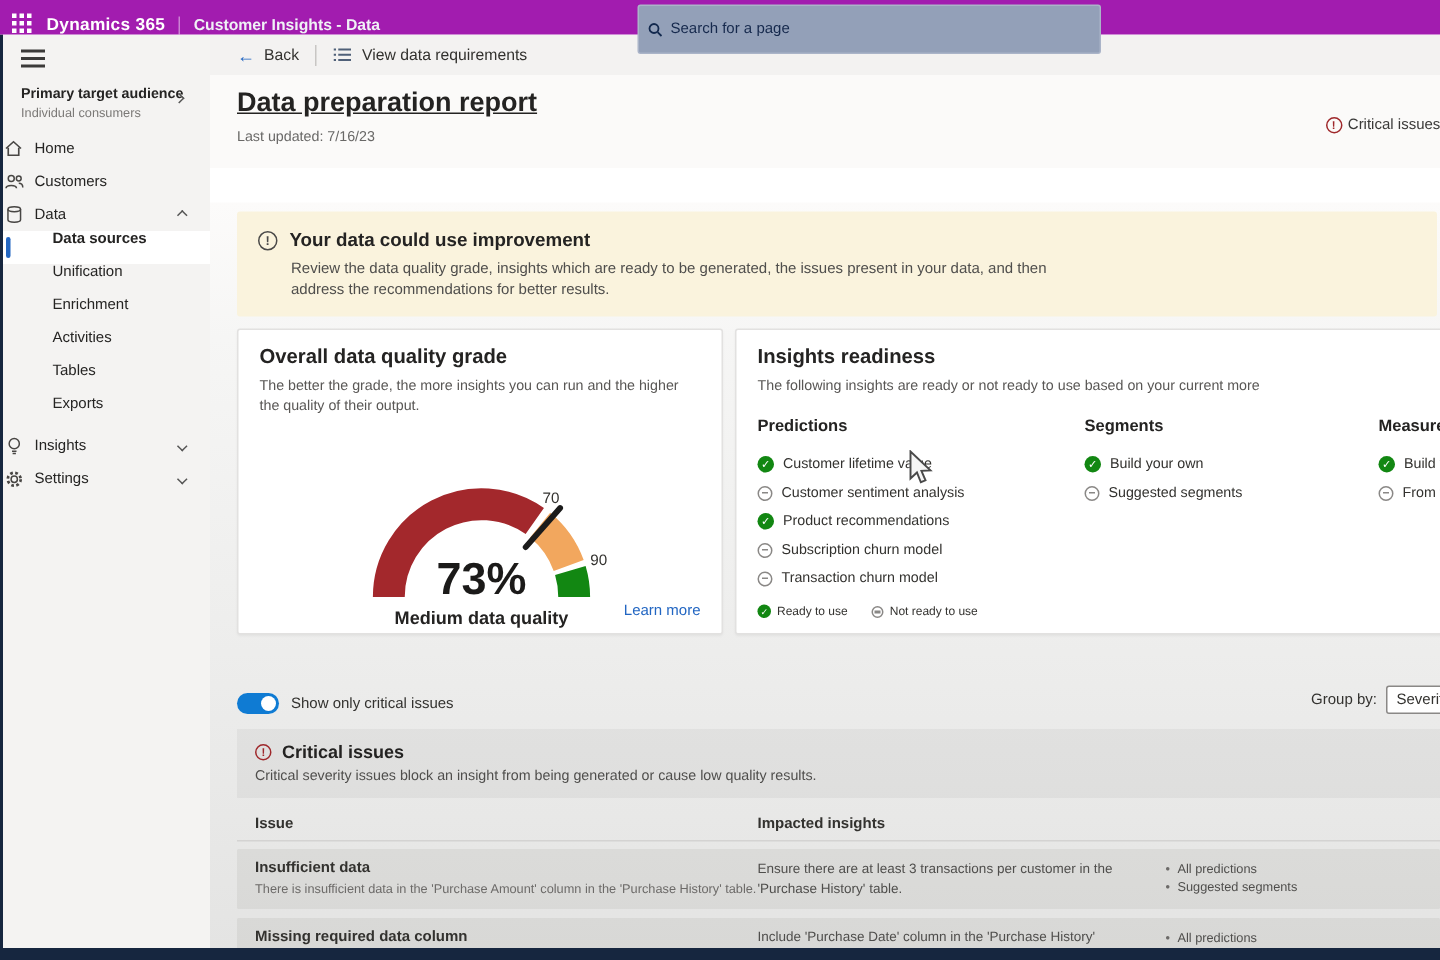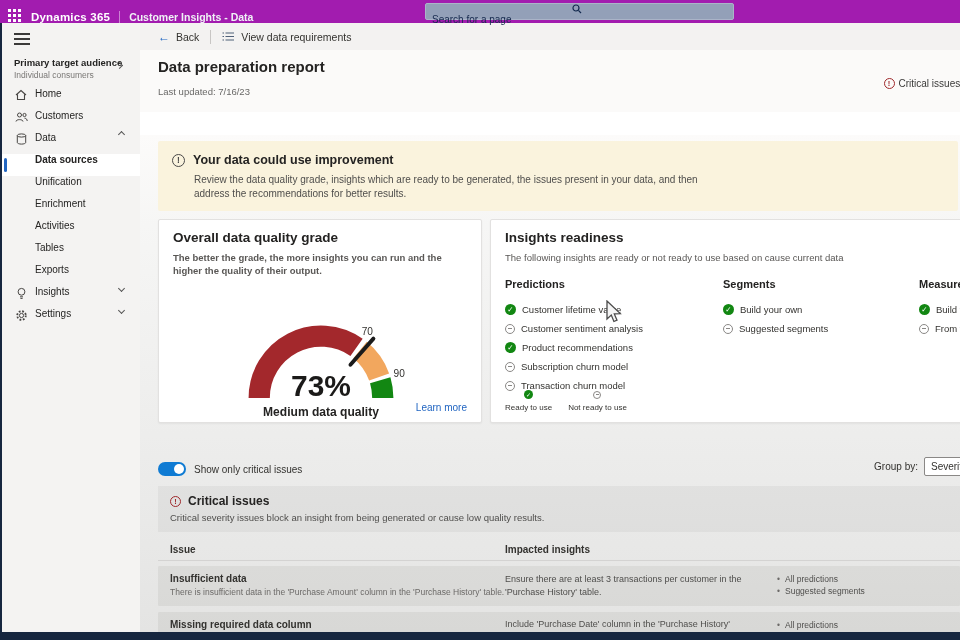--- a/index.html
+++ b/index.html
@@ -9,40 +9,40 @@
 
   
   .topbar { position:absolute; top:0; left:0; width:960px; height:23px;
     background:#a21caf; color:#fff; display:flex; align-items:flex-end; z-index:40; }
   .waffle { width:14px; height:14px; margin:0 9px 0 8px; display:grid;
     grid-template-columns:repeat(3,3px); grid-template-rows:repeat(3,3px); gap:2px; }
   .waffle i { background:#fff; width:3px; height:3px; display:block; }
   .brand { font-size:11.5px; font-weight:bold; letter-spacing:.2px; }
   .topbar .vdiv { width:1px; height:12px; background:rgba(255,255,255,.45); margin:0 9px; }
   .appname { font-size:10.5px; font-weight:700; color:#f0f2f6; }
-  .searchbox { position:absolute; left:425px; top:3px; width:309px; height:17px;
+  .searchbox { position:absolute; left:425px; top:3px; width:309px; height:33px;
     background:#93a0b8; border:1px solid #aab4c8; border-radius:2px;
-    display:flex; align-items:center; padding:0 6px;flex-direction:column; }
+    display:flex; align-items:center; padding:0 6px; }
   .searchbox svg { flex:0 0 auto; margin-right:5px; }
   .searchbox input { background:transparent; border:none; outline:none; width:100%;
     font-family:"Liberation Sans",sans-serif; font-size:10px; color:#13294e; }
   .searchbox input::placeholder { color:#16294d; opacity:1; }
 
   
   .sidebar { position:absolute; top:23px; left:0; width:140px; bottom:8px;
     background:#f4f3f2; border-left:2px solid #16263f; z-index:30; }
   .hamburger { margin:10px 0 8px 12px; width:16px; height:12px; display:flex;
     flex-direction:column; justify-content:space-between; cursor:pointer; }
   .hamburger i { height:1.6px; background:#3b3a39; display:block; }
   .env { position:relative; padding:4px 12px 8px 12px; }
   .env-name { font-size:9.5px; font-weight:bold; color:#252423; }
   .env-type { font-size:8.5px; color:#7a7876; margin-top:2px; }
   .env .chev-right { position:absolute; right:18px; top:10px; }
-  .nav-item { position:relative; height:22px; display:flex; 
-    padding-left:12px; font-size:10px; color:#252423; cursor:pointer; }
+  .nav-item { position:relative; height:22px; display:flex; align-items:center;
+    font-size:10px; color:#252423; cursor:pointer; }
   .nav-item .nico { width:14px; height:14px; margin-right:7px; display:flex;
     align-items:center; justify-content:center; color:#484644; }
   .nav-sub { position:relative; height:22px; display:flex; align-items:flex-start;
     padding-left:33px; font-size:10px; color:#252423; cursor:pointer; }
   .nav-sub.selected { background:#fff; font-weight:bold; }
   .nav-sub.selected::before { content:""; position:absolute; left:2px; top:4px;
     width:3px; height:14px; background:#2266c2; border-radius:2px; }
   .nav-chev { position:absolute; right:16px; }
   .chev { width:5px; height:5px; border-right:1.2px solid #555; border-bottom:1.2px solid #555; display:inline-block; }
   .chev-down { transform:rotate(45deg); }
@@ -52,21 +52,21 @@
   
   .main { position:absolute; top:23px; left:140px; right:0; bottom:8px; overflow:hidden; }
   .commandbar { height:27px; background:#f3f2f1; display:flex; align-items:center;
     padding-left:18px; font-size:10.5px; color:#33322f; }
   .cmd-btn { display:flex; align-items:center; gap:6px; cursor:pointer; }
   .back-arrow { color:#2266c2; font-size:12px; line-height:1; }
   .cmd-div { width:1px; height:14px; background:#c8c6c4; margin:0 11px; }
   .req-icon { color:#4f6078; display:flex; align-items:center; }
 
   .page-header { position:relative; height:62px; background:#fbfaf9; }
-  .page-title { position:absolute; left:18px; top:8px; font-size:15px; font-weight:600; color:#242322; }
+  .page-title { position:absolute; left:18px; top:8px; font-size:18px; font-weight:600; color:#242322;text-decoration:underline; }
   .page-sub { position:absolute; left:18px; top:36px; font-size:9.5px; color:#696867; }
   .crit-ind { position:absolute; right:-3px; top:28px; display:flex; align-items:center;
     gap:4px; font-size:10px; color:#3a3938; white-space:nowrap; }
 
   .content { position:absolute; top:112px; left:0; right:0; bottom:0;
     background:linear-gradient(180deg,#fcfbfa 0px,#f6f6f5 90px,#ededec 300px,#e4e4e3 100%); }
 
   
   .banner { position:absolute; left:18px; top:6px; width:800px; height:70px;
     background:#faf3dd; border-radius:2px; padding:12px 16px 0 14px; }
@@ -79,37 +79,37 @@
   .info-circle.red { border-color:#9f282b; color:#9f282b; }
   .info-circle.small { width:11px; height:11px; font-size:7.5px; border-width:1.2px; }
 
   
   .card { position:absolute; background:#fff; border:1px solid #e2e1e0;
     box-shadow:0 1px 2px rgba(0,0,0,.05); border-radius:2px; }
   .card-grade { left:18px; top:84px; width:324px; height:204px; }
   .card-ready { left:350px; top:84px; width:560px; height:204px; }
   .card-title { position:absolute; left:14px; top:10px; font-size:13.5px; font-weight:bold; color:#242322; }
   .card-desc { position:absolute; left:14px; top:32px; font-size:9.5px; color:#5856544; color:#595755; line-height:1.35; }
-  .card-grade .card-desc { width:290px;font-weight:bold; }
+  .card-grade .card-desc { width:290px; }
   .gauge-wrap { position:absolute; left:12px; top:64px; width:300px; height:140px; }
   .learn-more { position:absolute; right:14px; bottom:9px; font-size:10px; color:#2266c2; cursor:pointer; }
 
   .ready-col { position:absolute; top:58px; }
   .col-predictions { left:14px; width:215px; }
   .col-segments { left:232px; width:195px; }
   .col-measures { left:428px; width:180px; }
   .ready-col h4 { font-size:11px; font-weight:bold; color:#242322; margin-bottom:10px; }
   .ready-item { display:flex; align-items:center; gap:6px; height:19px; font-size:9.5px; color:#33322f; white-space:nowrap; }
   .ok-ic { width:11px; height:11px; background:#128712; border-radius:50%; color:#fff;
     font-size:7.5px; display:flex; align-items:center; justify-content:center; flex:0 0 auto; }
   .no-ic { width:10px; height:10px; border:1.1px solid #8a8886; border-radius:50%;
     display:flex; align-items:center; justify-content:center; flex:0 0 auto; }
   .no-ic i { width:4.5px; height:1.2px; background:#8a8886; display:block; }
   .legend { position:absolute; left:14px; bottom:10px; display:flex; align-items:center; gap:16px; }
-  .legend .entry { display:flex; align-items:center; gap:4px; font-size:8px; color:#33322f;flex-direction:column; }
+  .legend .entry { display:flex; align-items:flex-end; gap:4px; font-size:8px; color:#33322f; }
   .legend .ok-ic { width:9px; height:9px; font-size:6px; }
   .legend .no-ic { width:8px; height:8px; }
   .legend .no-ic i { width:3.5px; }
 
   
   .section-title { position:absolute; left:18px; top:305px; font-size:13px; font-weight:bold; color:#242322; }
   .toggle-row { position:absolute; left:18px; top:327px; display:flex; align-items:center; gap:8px; }
   .toggle { width:28px; height:14px; border-radius:8px; background:#0f7bd3; position:relative; cursor:pointer; }
   .toggle .knob { position:absolute; right:2px; top:2px; width:10px; height:10px; border-radius:50%; background:#fff; }
   .toggle-label { font-size:10px; color:#33322f; }
@@ -303,21 +303,21 @@
             <text x="231" y="96" font-size="10.5" fill="#33322f" text-anchor="middle">90</text>
             <text x="150" y="116" font-size="31" font-weight="bold" fill="#1b1a19" text-anchor="middle">73%</text>
             <text x="150" y="137" font-size="12.5" font-weight="bold" fill="#242322" text-anchor="middle">Medium data quality</text>
           </svg>
         </div>
         <a class="learn-more">Learn more</a>
       </section>
 
       <section class="card card-ready">
         <h2 class="card-title">Insights readiness</h2>
-        <div class="card-desc">The following insights are ready or not ready to use based on cause current data</div>
+        <div class="card-desc">The following insights are ready or not ready to use based on your current more</div>
 
         <div class="ready-col col-predictions">
           <h4>Predictions</h4>
           <div class="ready-item">
               <span class="ok-ic">✓</span>
               <span>Customer lifetime value</span>
             </div>
           <div class="ready-item">
               <span class="no-ic">
                 <i></i>

